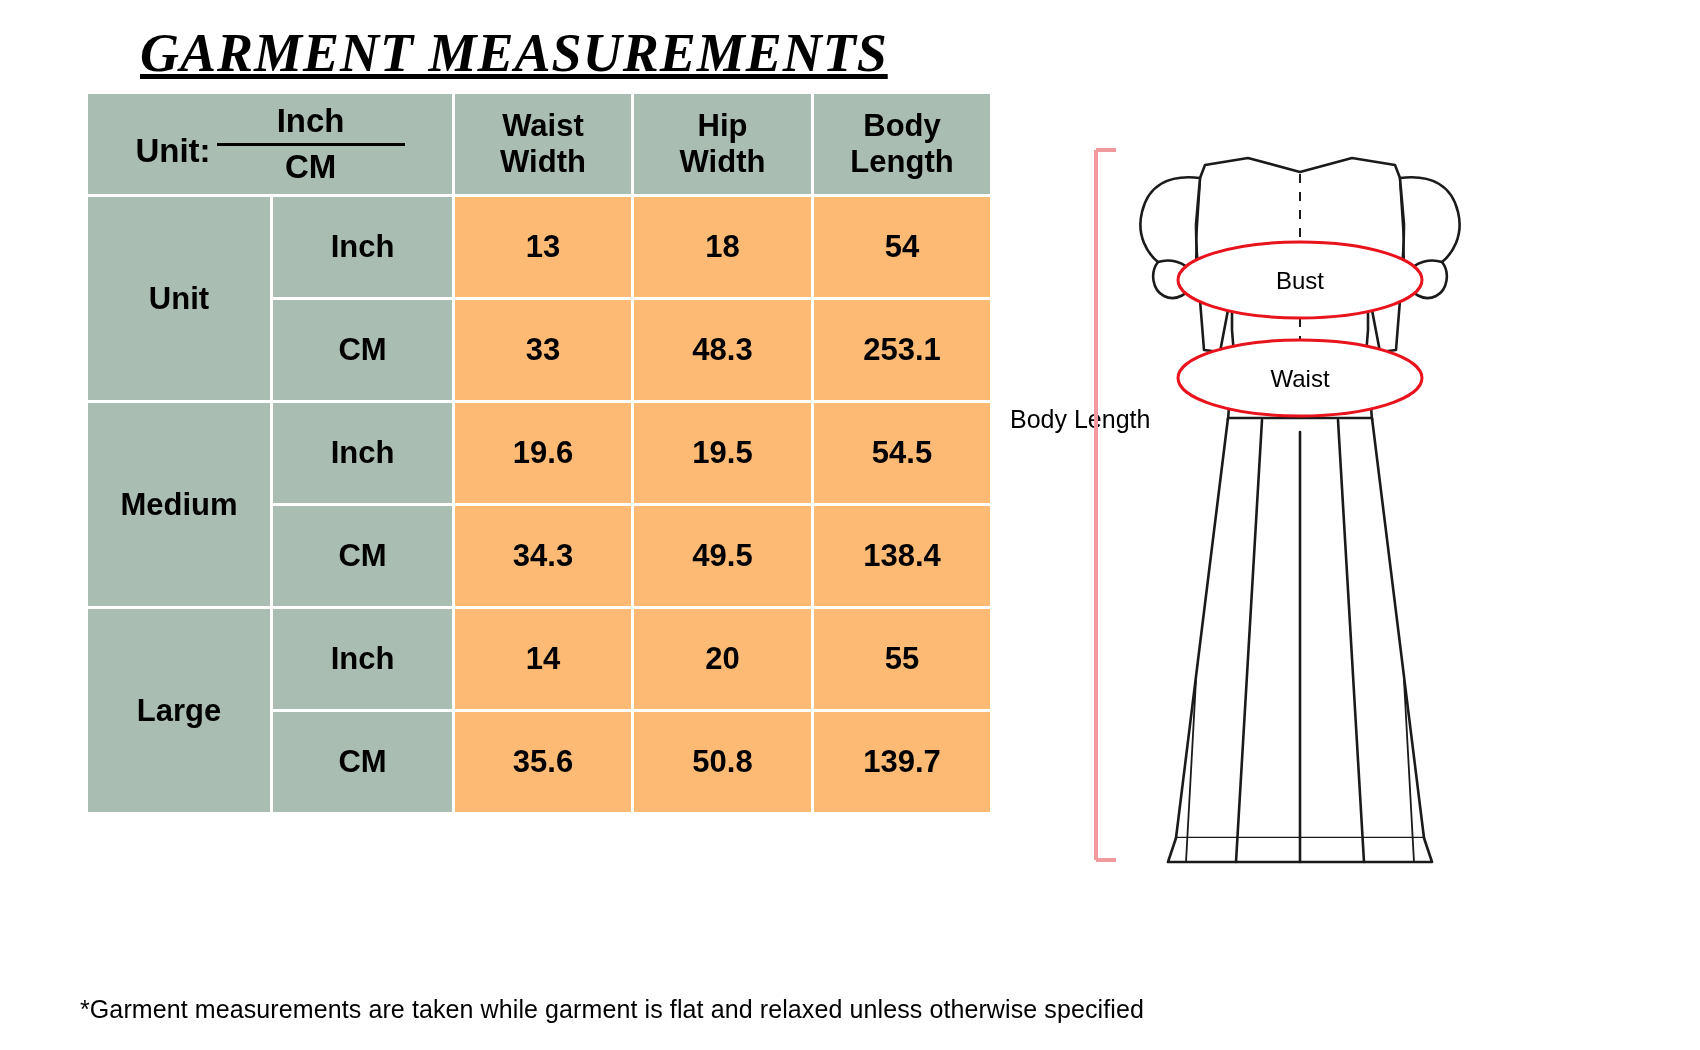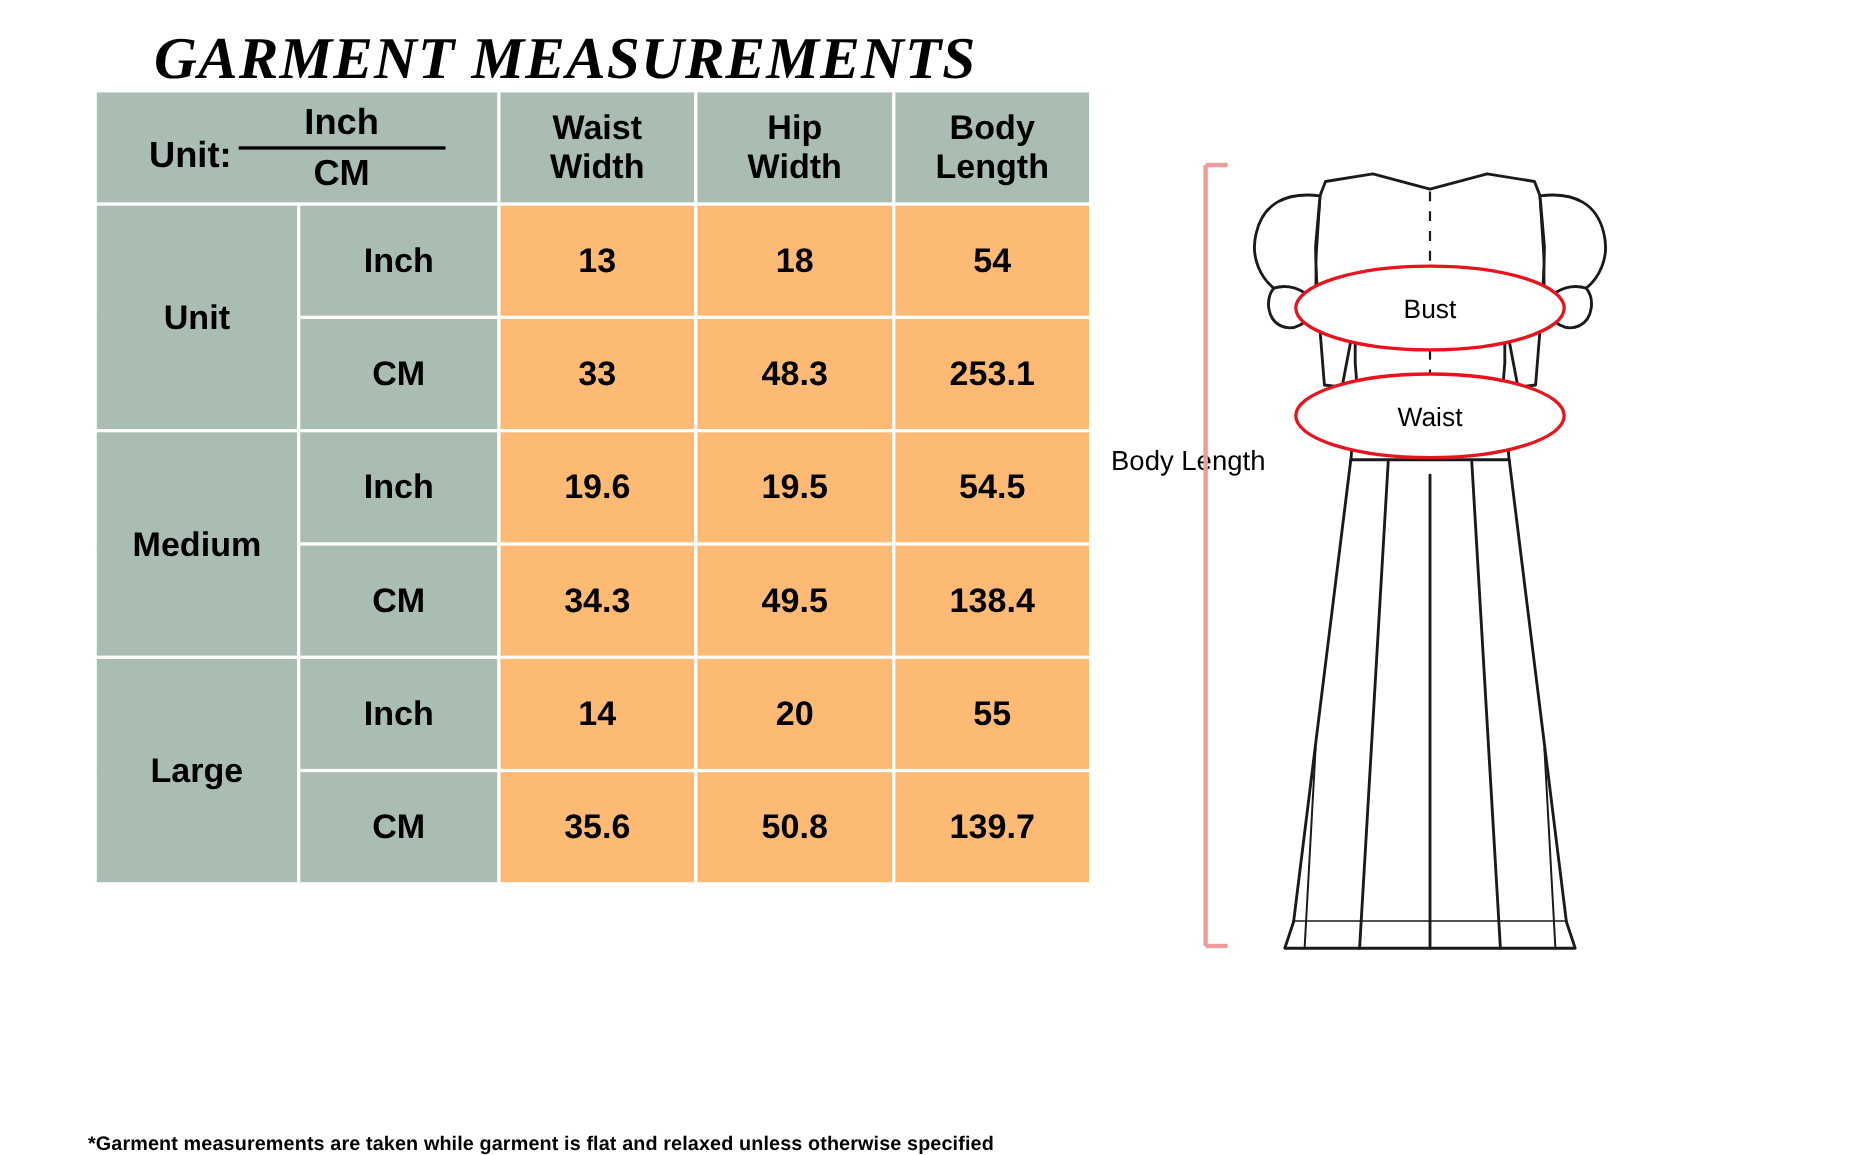--- a/index.html
+++ b/index.html
@@ -26,27 +26,28 @@
   #title {
     position: absolute;
     left: 140px;
     top: 22px;
     font-family: "Liberation Serif", serif;
     font-style: italic;
     font-weight: 700;
     font-size: 54px;
     letter-spacing: 1px;
     white-space: nowrap;
+    text-decoration: underline;
   }
 
   
   #table-wrap {
     position: absolute;
     left: 85px;
-    top: 81px;
+    top: 91px;
     width: 905px;
   }
   table.size-table {
     border-collapse: collapse;
     width: 905px;
     table-layout: fixed;
   }
   table.size-table td {
     border: 3px solid #ffffff;
     text-align: center;
@@ -109,23 +110,23 @@
   .unit-frac .bot {
     font-size: 33px;
     font-weight: 700;
     padding: 4px 14px 0 14px;
   }
 
   
   #footnote {
     position: absolute;
     left: 80px;
-    top: 1029px;
-    font-size: 18px;
-    font-weight: 700;
+    top: 995px;
+    font-size: 25px;
+    font-weight: 400;
     letter-spacing: 0.1px;
     white-space: nowrap;
   }
 
   
   #illus {
     position: absolute;
     left: 1000px;
     top: 120px;
     width: 700px;

